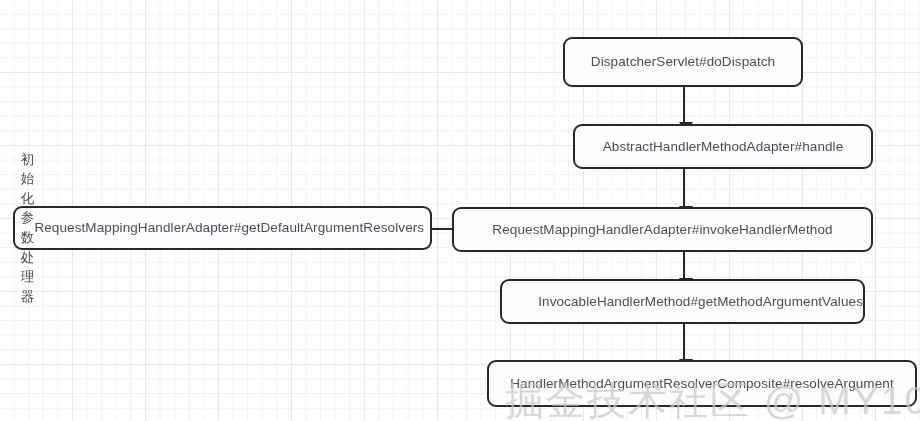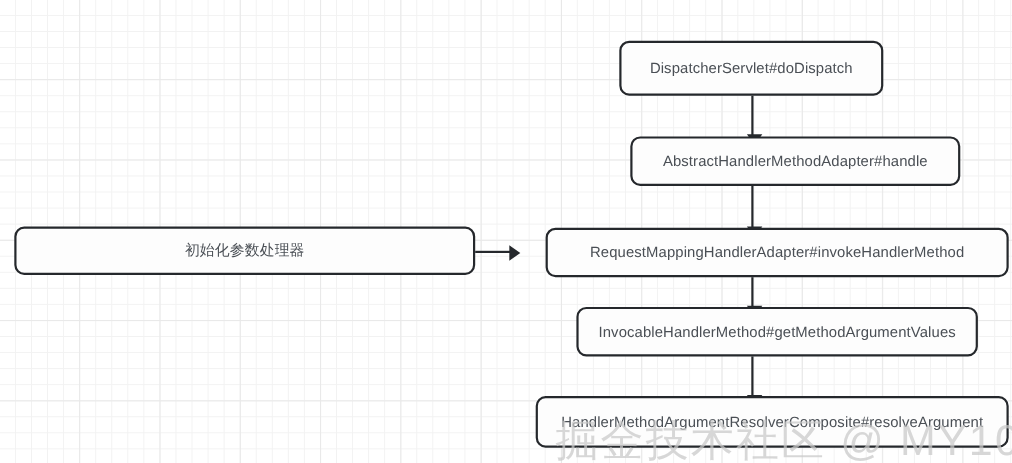--- a/index.html
+++ b/index.html
@@ -113,35 +113,36 @@
   <div class="node" style="left:533px; top:124px; width:300px; height:45px;margin-left:40px;">
     <span>AbstractHandlerMethodAdapter#handle</span>
   </div>
 
   <div class="arrow-v" style="left:683px; top:169px; height:38px;">
     <span class="head"></span>
   </div>
 
   <div class="node multiline" style="left:13px; top:206px; width:419px; height:44px; padding:0 8px;">
     <span class="line">初始化参数处理器</span>
+    <span class="line">RequestMappingHandlerAdapter#getDefaultArgumentResolvers</span>
   </div>
 
   <div class="arrow-h" style="left:432px; top:228px; width:32px;">
     <span class="head"></span>
   </div>
 
-  <div class="node" style="left:496px; top:207px; width:421px; height:45px;">
+  <div class="node" style="left:452px; top:207px; width:421px; height:45px;">
     <span>RequestMappingHandlerAdapter#invokeHandlerMethod</span>
   </div>
 
   <div class="arrow-v" style="left:683px; top:252px; height:27px;">
     <span class="head"></span>
   </div>
 
-  <div class="node" style="left:524px; top:279px; width:365px; height:45px;">
+  <div class="node" style="left:500px; top:279px; width:365px; height:45px;justify-content:flex-end;">
     <span>InvocableHandlerMethod#getMethodArgumentValues</span>
   </div>
 
   <div class="arrow-v" style="left:683px; top:324px; height:36px;">
     <span class="head"></span>
   </div>
 
   <div class="node" style="left:466px; top:360px; width:430px; height:47px;margin-left:21px;">
     <span>HandlerMethodArgumentResolverComposite#resolveArgument</span>
   </div>

